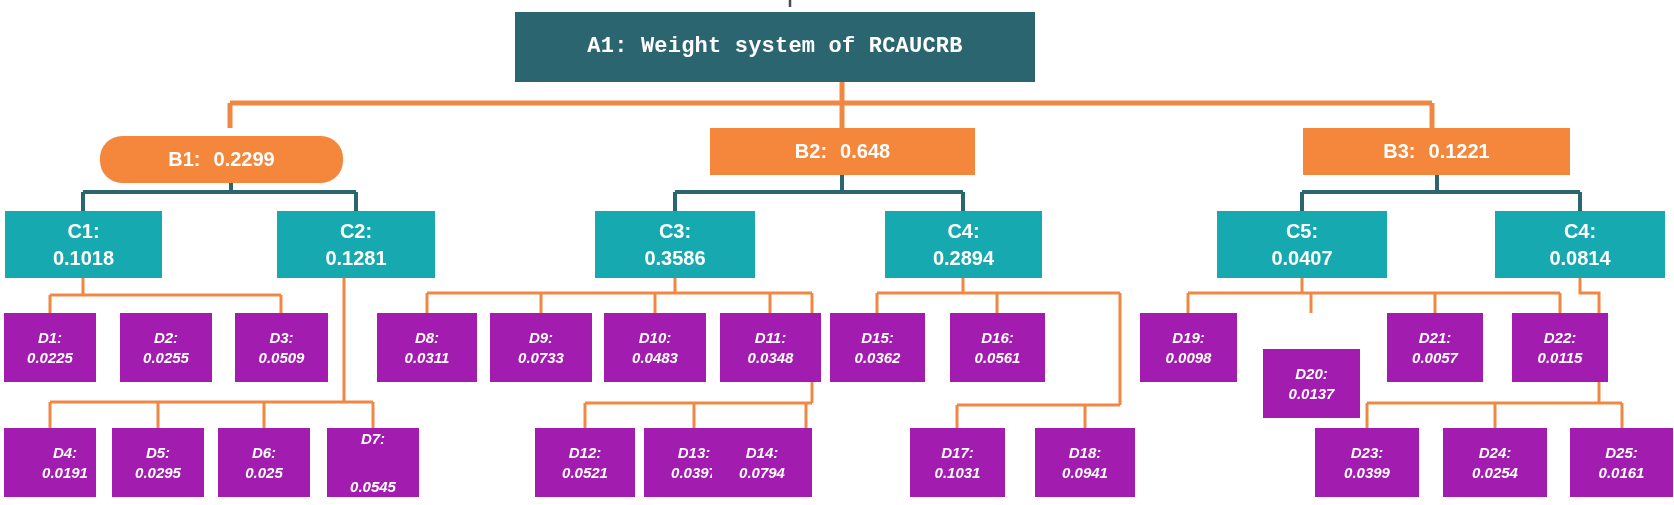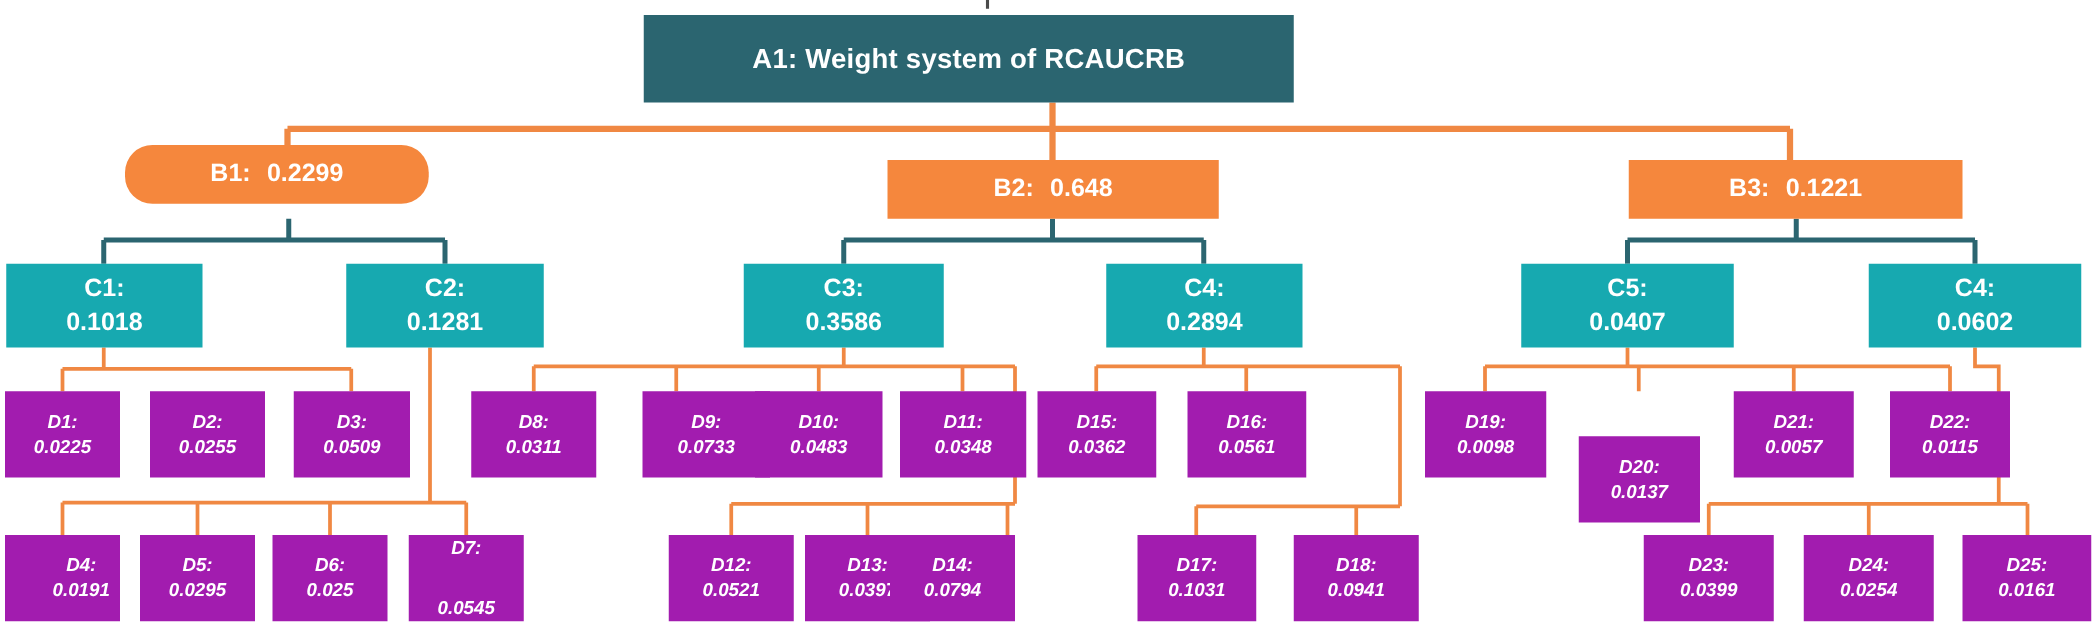--- a/index.html
+++ b/index.html
@@ -17,21 +17,21 @@
     display: flex;
     flex-direction: column;
     align-items: center;
     justify-content: center;
     color: #ffffff;
     font-weight: bold;
     text-align: center;
     box-sizing: border-box;
     line-height: 1.32;
   }
-  .node-root  { background: #2B6570; height: 70px; font-size: 22px; letter-spacing: .2px; }
+  .node-root  { background: #2B6570; height: 70px; font-size: 22px; letter-spacing: .2px; font-family: Liberation Mono, monospace; }
   .node-b     { background: #F5873D; height: 47px; font-size: 20px; flex-direction: row; gap: 13px; }
   .node-c     { background: #17A9B0; height: 67px; font-size: 20px; }
   .node-d     { background: #a21caf; height: 69px; font-size: 15px; font-style: italic; }
   .node span { display: block; }
 </style>
 </head>
 <body>
 
 <div id="canvas">
 
@@ -56,21 +56,21 @@
                M1120 293 V405 M957 405 H1120 M957 405 V428 M1085 405 V428
                M1302 278 V293 M1188 293 H1560 M1188 293 V313 M1311 293 V313 M1435 293 V313 M1560 293 V313
                M1580 278 V293 H1599 V403 M1367 403 H1622 M1367 403 V428 M1495 403 V428 M1622 403 V428"></path>
     </g>
   </svg>
 
   <div class="node node-root" style="left:515px; top:12px; width:520px;">
     <span>A1: Weight system of RCAUCRB</span>
   </div>
 
-  <div class="node node-b" style="left:100px; top:116px; width:243px;border-radius:22px;">
+  <div class="node node-b" style="left:100px; top:136px; width:243px;border-radius:22px;">
     <span>B1:</span>
     <span>0.2299</span>
   </div>
   <div class="node node-b" style="left:710px; top:128px; width:265px;">
     <span>B2:</span>
     <span>0.648</span>
   </div>
   <div class="node node-b" style="left:1303px; top:128px; width:267px;">
     <span>B3:</span>
     <span>0.1221</span>
@@ -91,40 +91,40 @@
   <div class="node node-c" style="left:885px; top:211px; width:157px;">
     <span>C4:</span>
     <span>0.2894</span>
   </div>
   <div class="node node-c" style="left:1217px; top:211px; width:170px;">
     <span>C5:</span>
     <span>0.0407</span>
   </div>
   <div class="node node-c" style="left:1495px; top:211px; width:170px;">
     <span>C4:</span>
-    <span>0.0602</span>
+    <span>0.0814</span>
   </div>
 
   <div class="node node-d" style="left:4px; top:313px; width:92px;">
     <span>D1:</span>
     <span>0.0225</span>
   </div>
   <div class="node node-d" style="left:120px; top:313px; width:92px;">
     <span>D2:</span>
     <span>0.0255</span>
   </div>
   <div class="node node-d" style="left:235px; top:313px; width:93px;">
     <span>D3:</span>
     <span>0.0509</span>
   </div>
   <div class="node node-d" style="left:377px; top:313px; width:100px;">
     <span>D8:</span>
     <span>0.0311</span>
   </div>
-  <div class="node node-d" style="left:490px; top:313px; width:102px;margin-left:24px;">
+  <div class="node node-d" style="left:490px; top:313px; width:102px;">
     <span>D9:</span>
     <span>0.0733</span>
   </div>
   <div class="node node-d" style="left:604px; top:313px; width:102px;">
     <span>D10:</span>
     <span>0.0483</span>
   </div>
   <div class="node node-d" style="left:720px; top:313px; width:101px;">
     <span>D11:</span>
     <span>0.0348</span>

